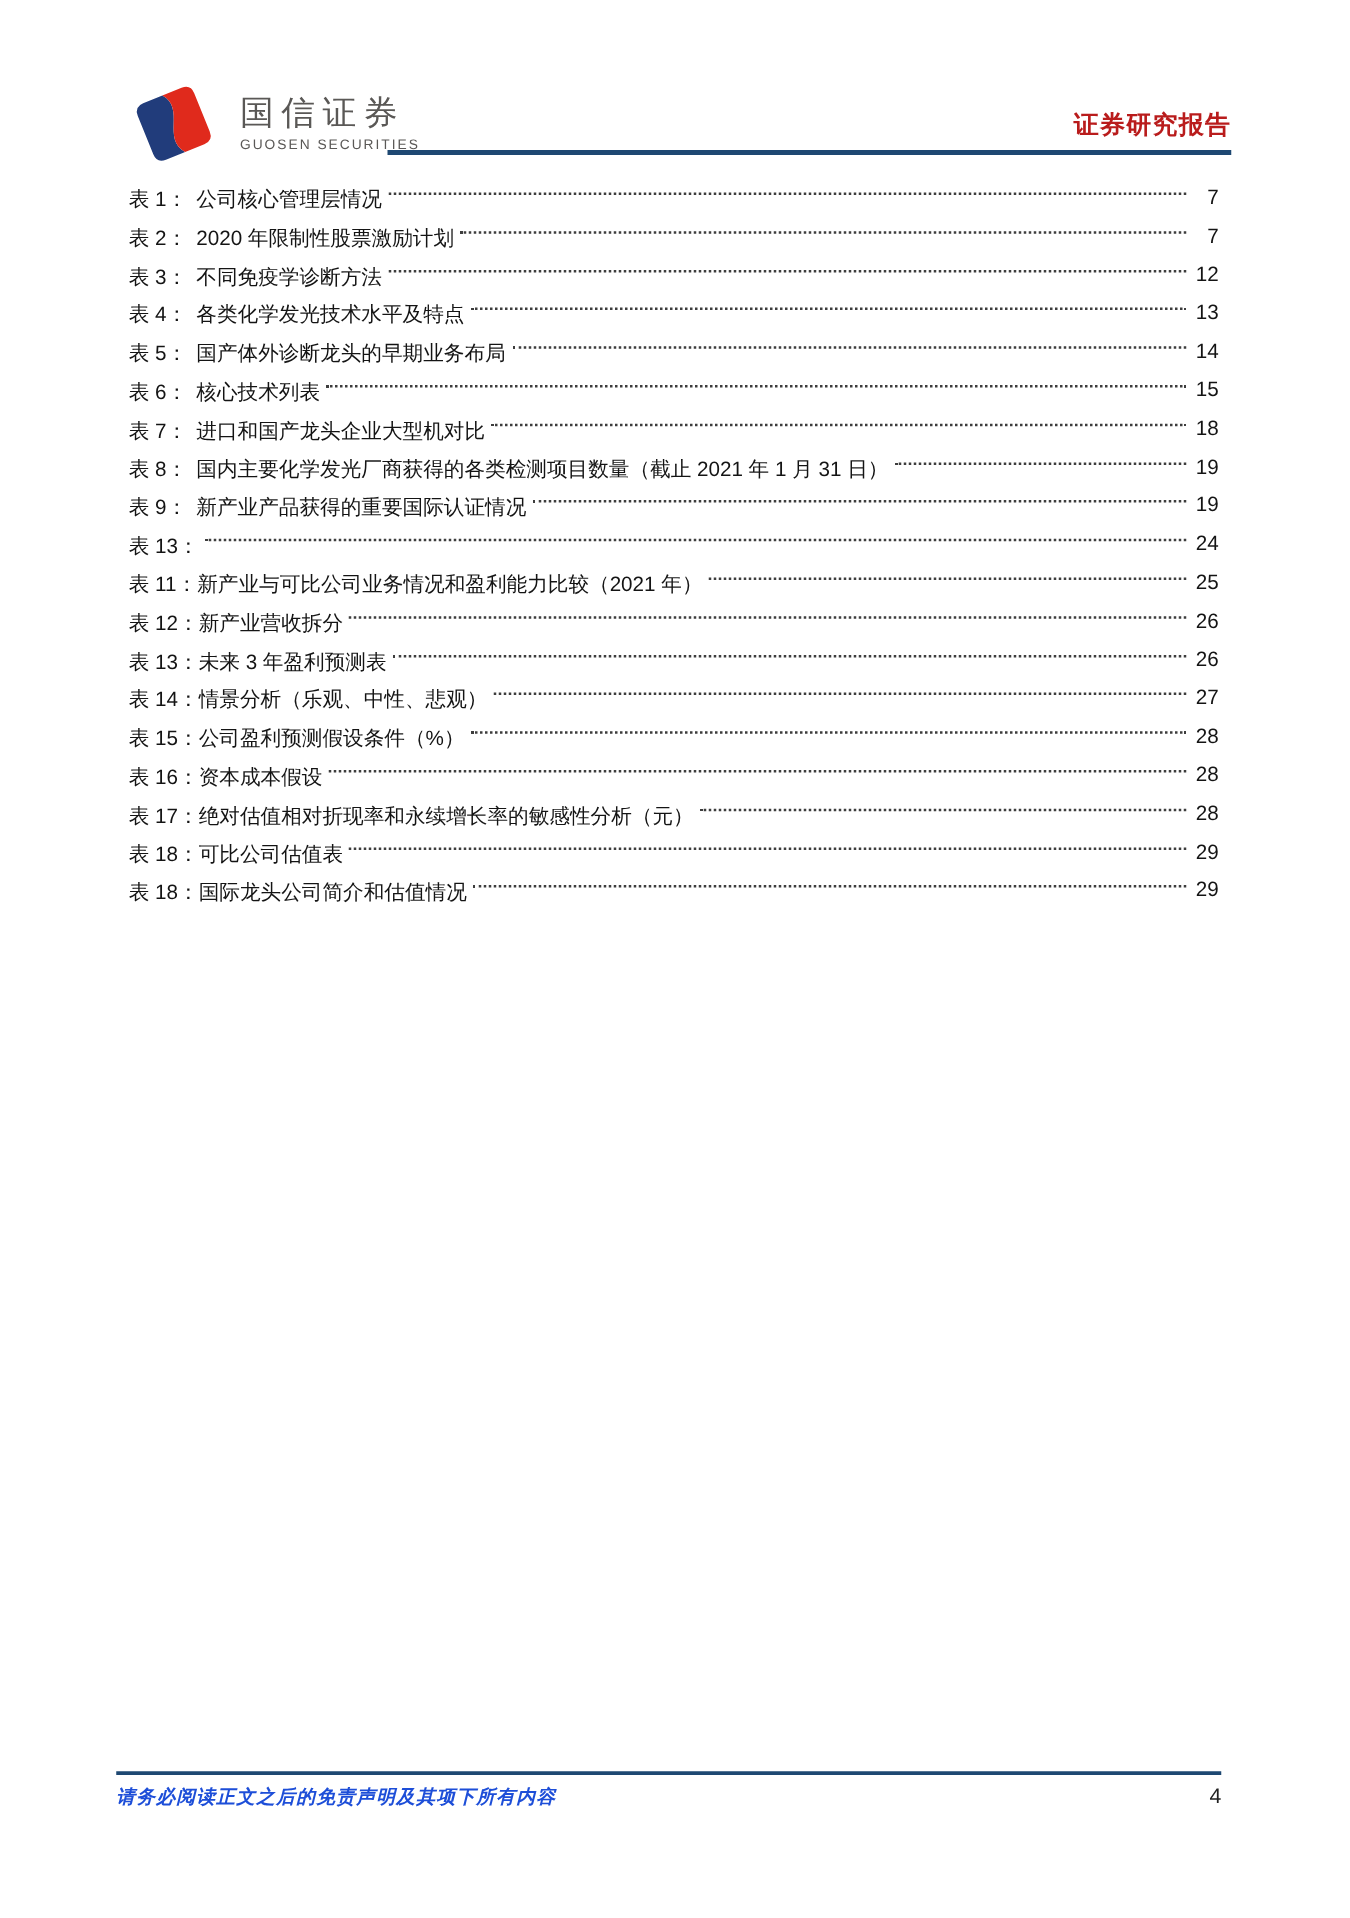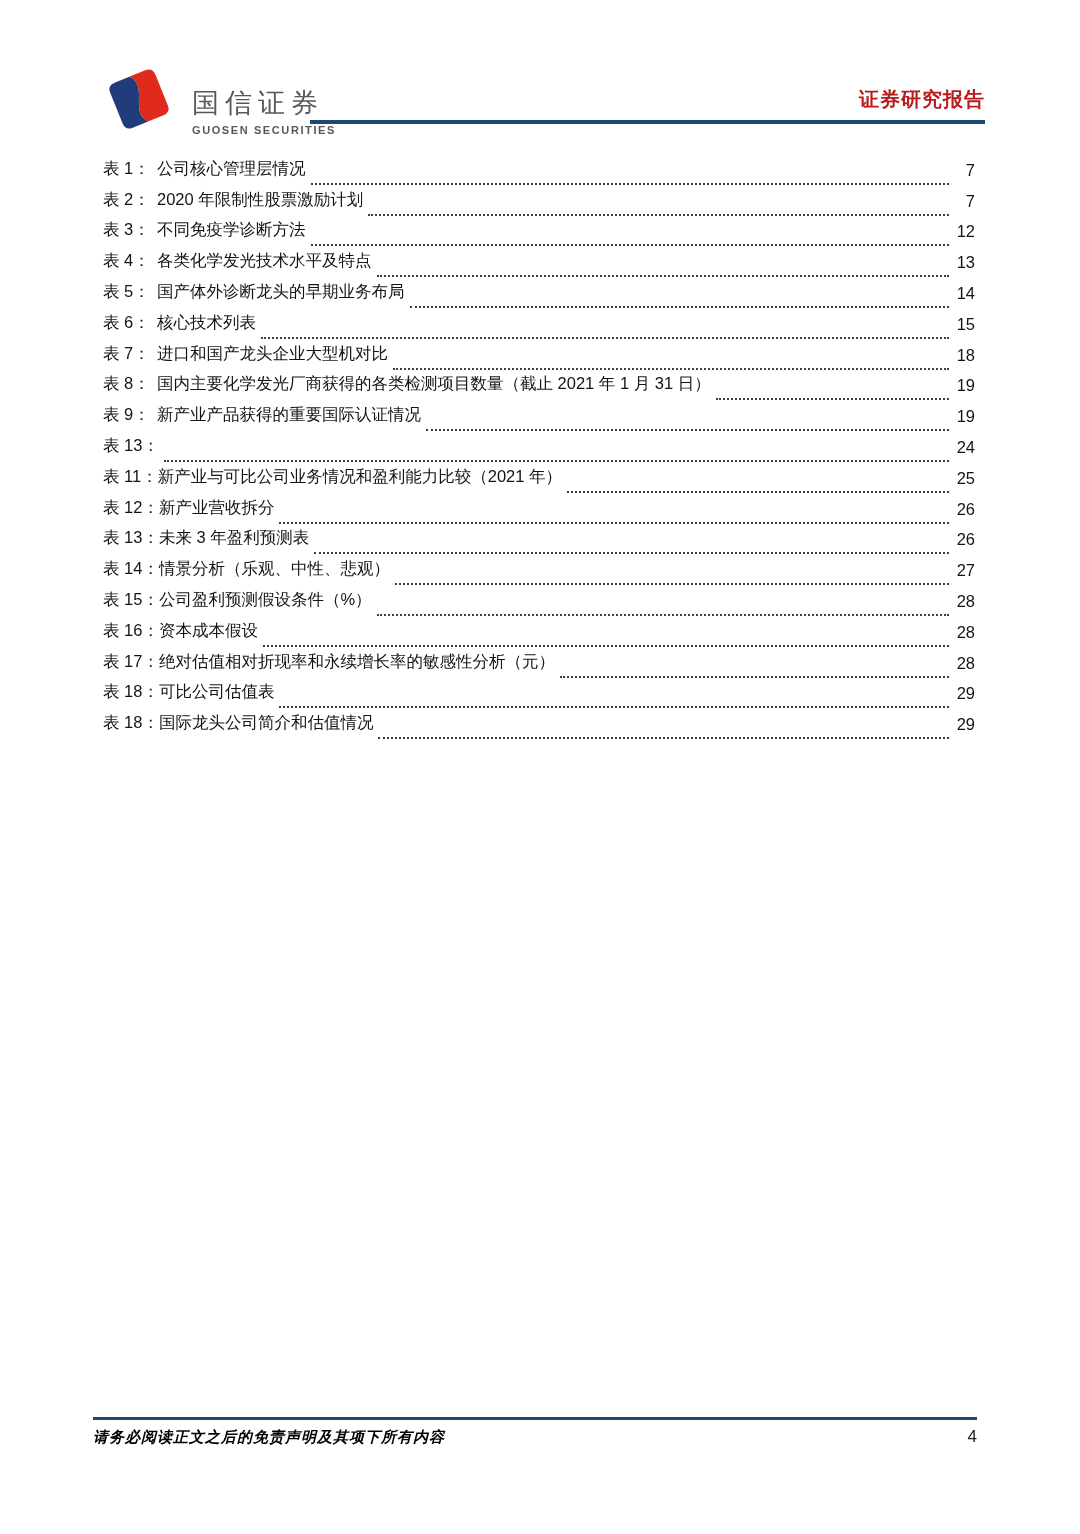--- a/index.html
+++ b/index.html
@@ -12,36 +12,36 @@
     color: #111;
     overflow: hidden;
   }
 
   
   .brand {
     position: absolute;
     left: 96px;
     top: 62px;
     display: flex;
-    align-items: flex-end;
+    align-items: center;
   }
   .brand-mark { display: block; }
   .brand-text { margin-left: 10px; }
   .brand-cn {
     font-size: 27px;
     color: #5a5856;
     letter-spacing: 6px;
     font-weight: 500;
     line-height: 1.1;
   }
   .brand-en {
     font-size: 11px;
     color: #5a5856;
     letter-spacing: 1.6px;
-    font-weight: bold;
+    font-weight: normal;
     margin-top: 5px;
   }
   .report-type {
     position: absolute;
     top: 86px;
     right: 95px;
     font-size: 20px;
     font-weight: bold;
     color: #b91c1c;
     letter-spacing: 1px;
@@ -57,21 +57,21 @@
 
   
   .toc {
     position: absolute;
     left: 103px;
     top: 149px;
     width: 872px;
   }
   .toc-row {
     display: flex;
-    align-items: flex-end;
+    align-items: flex-start;
     height: 30.8px;
     font-size: 16.5px;
     color: #141414;
     white-space: nowrap;
   }
   .toc-id {
     min-width: 54px;
     flex: 0 0 auto;
   }
   .toc-label { flex: 0 0 auto; }
@@ -104,21 +104,21 @@
     right: 103px;
     top: 1427px;
     display: flex;
     justify-content: space-between;
     align-items: baseline;
   }
   .footer-disclaimer {
     font-size: 15px;
     font-style: italic;
     font-weight: bold;
-    color: #000000;
+    color: #1d4ed8;
     letter-spacing: 1px;
   }
   .footer-page {
     font-size: 17px;
     color: #222;
   }
 </style>
 </head>
 <body>
 

